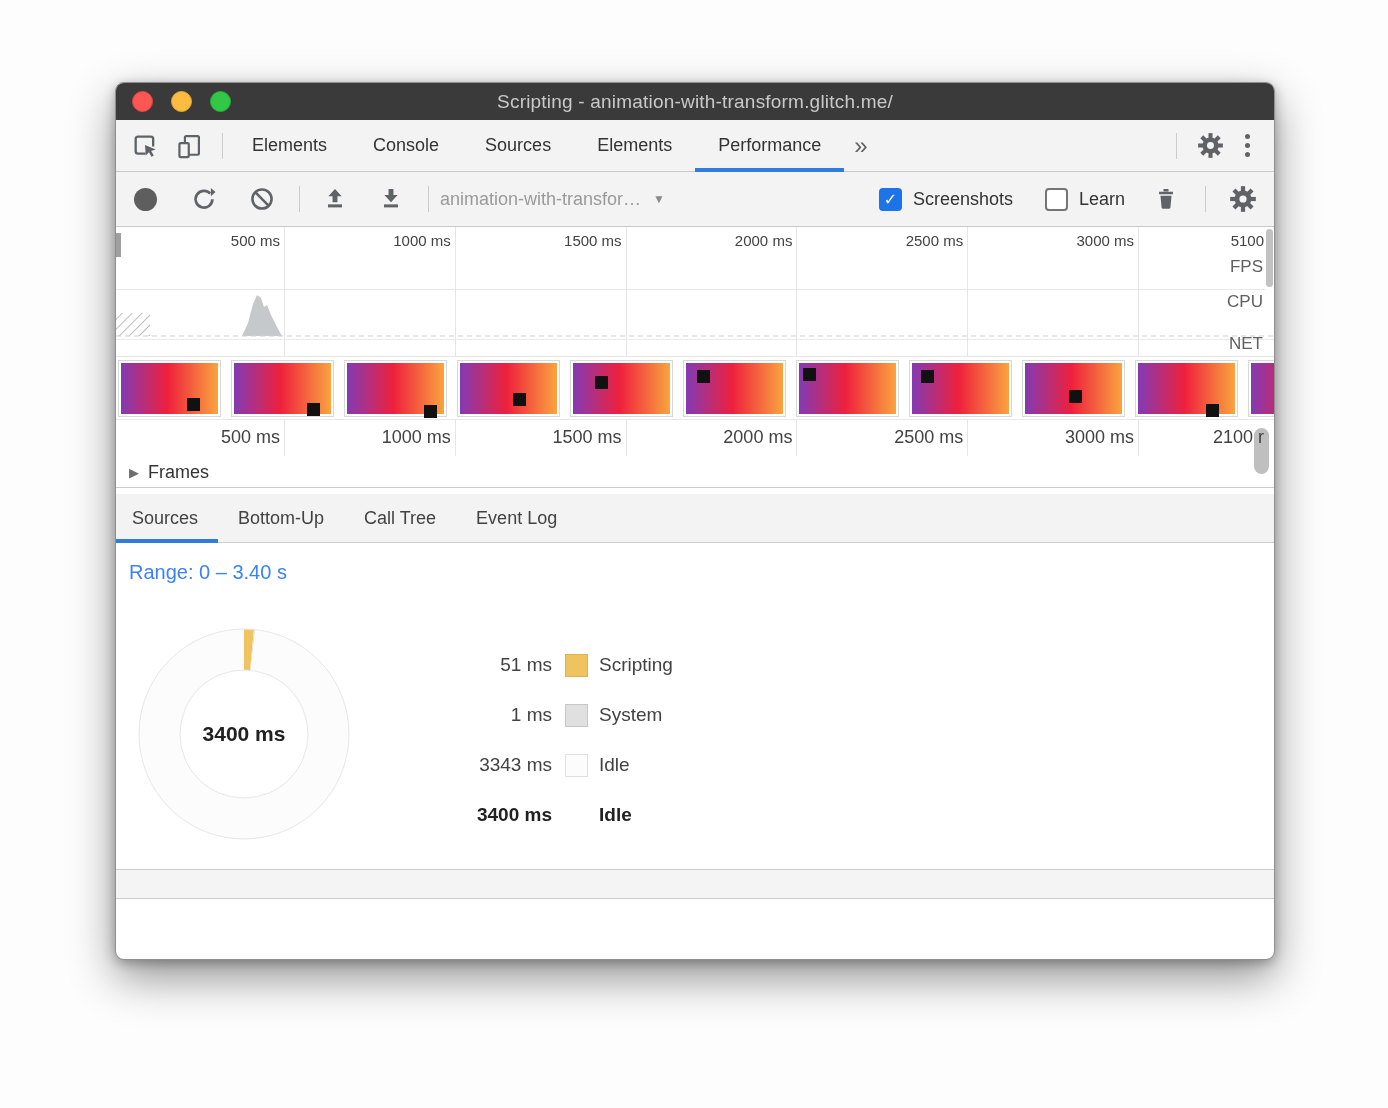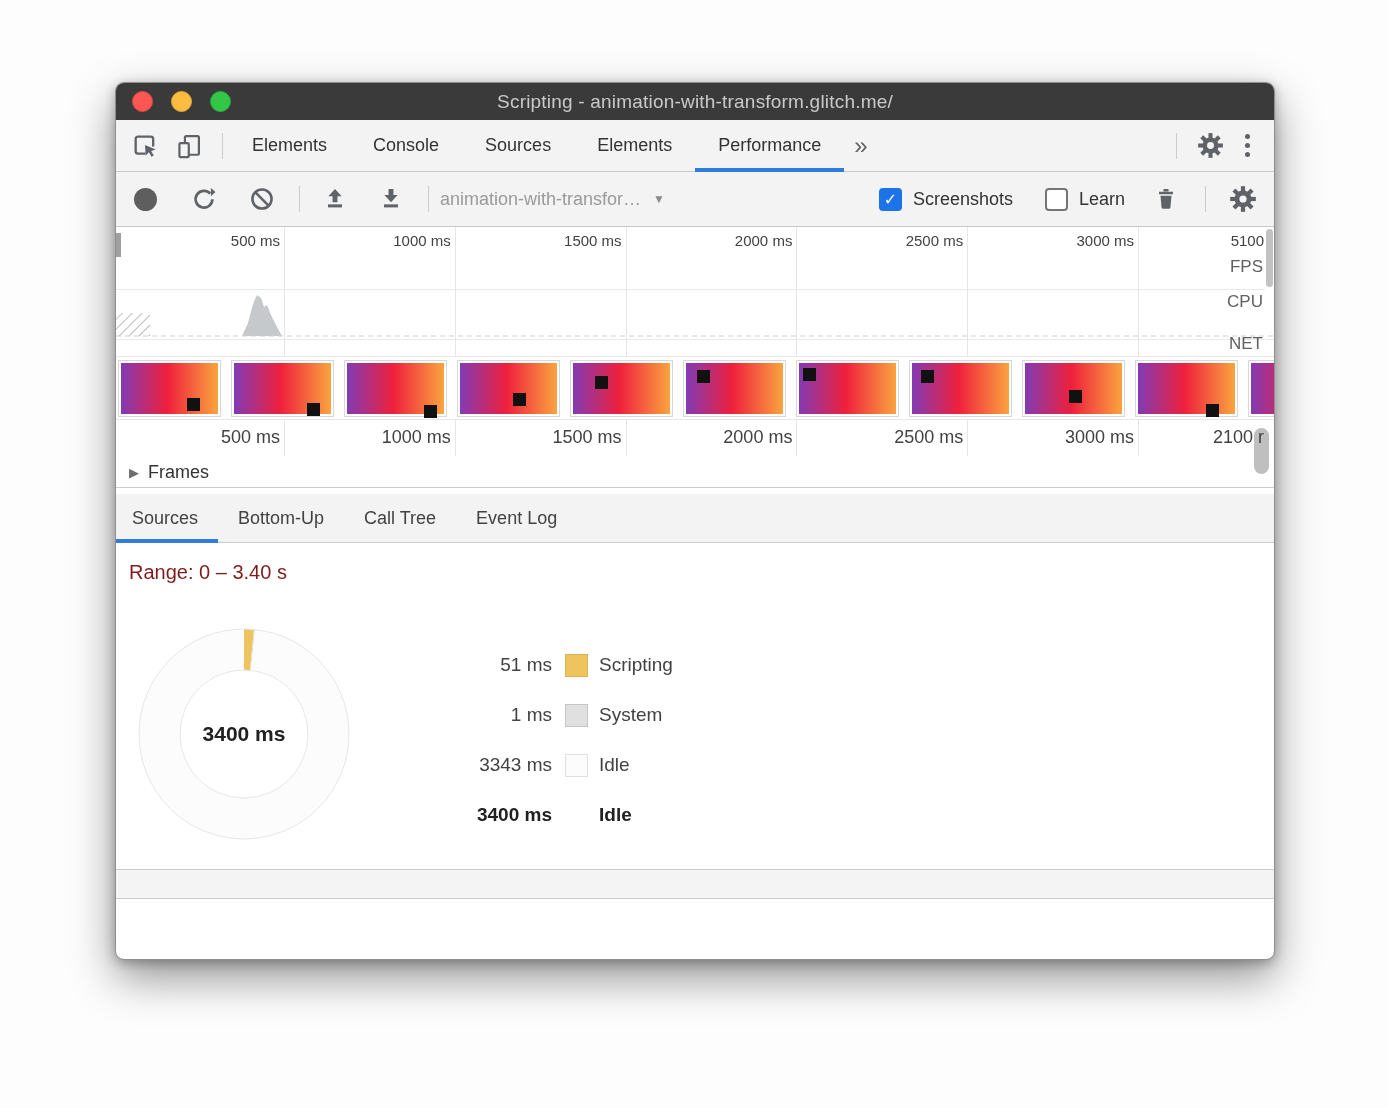--- a/index.html
+++ b/index.html
@@ -65,21 +65,21 @@
   .tri { font-size:13px; color:#6e6e6e; }
   .frames-scroll-pill { position:absolute; right:5px; top:8px; width:15px; height:46px; border-radius:8px; background:#bfbfbf; }
   
   .pane-gap { height:6px; background:#fff; flex:0 0 auto; }
   .detail-tabs { height:49px; background:#f3f3f3; border-bottom:1px solid #ccc; display:flex; align-items:stretch; flex:0 0 auto; }
   .dtab { position:relative; display:flex; align-items:center; padding:0 20px; font-size:18px; color:#424242; }
   .dtab:first-child { padding-left:16px; }
   .dtab.active::after { content:""; position:absolute; left:0; right:0; bottom:-1px; height:4px; background:#2f7bde; }
   
   .summary-content { height:326px; position:relative; background:#fff; flex:0 0 auto; }
-  .range-label { position:absolute; left:13px; top:18px; font-size:20px; color:#7f1d1d; }
+  .range-label { position:absolute; left:13px; top:18px; font-size:20px; color:#3b82f6; }
   .donut-wrap { position:absolute; left:18px; top:81px; width:220px; height:220px; }
   .donut-center { position:absolute; left:0; top:0; width:220px; height:220px; display:flex; align-items:center; justify-content:center; font-size:21px; font-weight:bold; color:#212121; }
   .legend { position:absolute; left:330px; top:97px; }
   .legend-row { display:flex; align-items:center; height:50px; font-size:19px; color:#424242; }
   .legend-val { width:106px; text-align:right; }
   .legend-swatch { width:23px; height:23px; margin-left:13px; }
   .legend-label { margin-left:11px; }
   .legend-row.bold { font-weight:bold; color:#212121; }
   
   .empty-strip { height:30px; background:#f4f4f4; border-top:1px solid #ccc; border-bottom:1px solid #ccc; flex:0 0 auto; }

